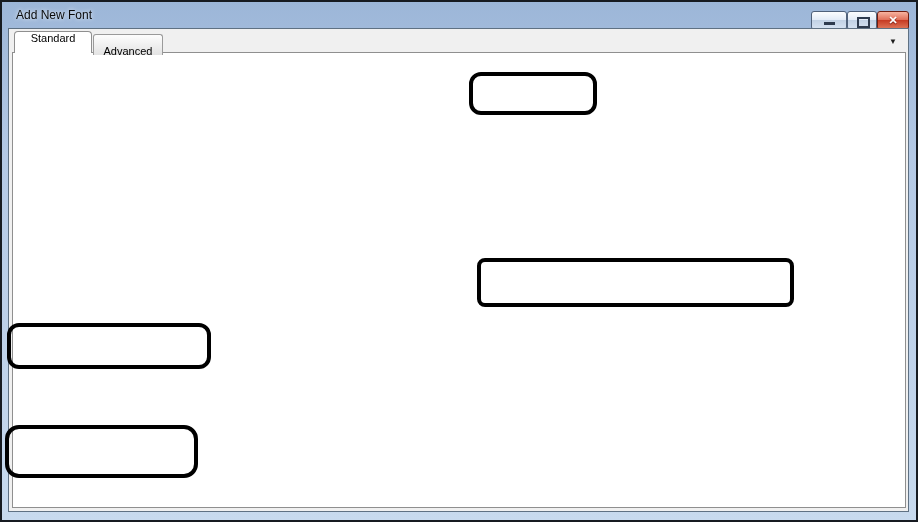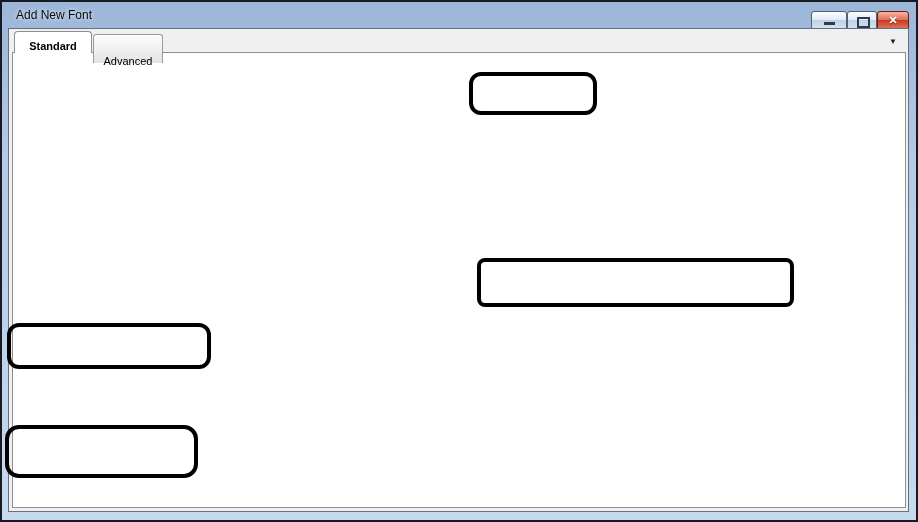--- a/index.html
+++ b/index.html
@@ -14,23 +14,23 @@
           background:linear-gradient(180deg,#fbfdfe 0%,#e3ecf7 45%,#c2d2e5 50%,#d7e3f2 100%);}
   .capbtn.close{background:linear-gradient(180deg,#f7b3a0 0%,#e0705a 45%,#c63c24 50%,#e1785a 100%);border-color:#6f1d10;}
   .g-min{position:absolute;left:50%;bottom:4px;width:11px;height:3px;margin-left:-5px;background:#2e3b4e;}
   .g-max{position:absolute;left:50%;top:50%;width:9px;height:7px;margin:-4px 0 0 -5px;border:2px solid #2e3b4e;background:transparent;}
   .g-x{position:absolute;width:100%;text-align:center;top:2px;color:#fff;font-weight:bold;font-size:11px;text-shadow:0 1px 1px #7c2014;}
   
   .content{left:8px;top:28px;width:901px;height:484px;background:#f0f0f0;border:1px solid #5f7183;box-sizing:border-box;}
   .tabpage{left:12px;top:52px;width:894px;height:456px;background:#ffffff;border:1px solid #8f8f8f;box-sizing:border-box;z-index:1;}
   .tab{box-sizing:border-box;text-align:center;z-index:3;cursor:default;}
   .tab.sel{left:14px;top:31px;width:78px;height:22px;background:#fff;border:1px solid #8f8f8f;border-bottom:none;
-           border-radius:4px 4px 0 0;font-weight:bold;padding-top:8px;}
-  .tab.unsel{left:93px;top:34px;width:70px;height:29px;background:linear-gradient(#fdfdfd,#e3e3e3);
-           border:1px solid #9a9a9a;border-bottom:none;border-radius:3px 3px 0 0;padding-top:20px;}
+           border-radius:4px 4px 0 0;font-weight:normal;padding-top:0;}
+  .tab.unsel{left:93px;top:34px;width:70px;height:21px;background:linear-gradient(#fdfdfd,#e3e3e3);
+           border:1px solid #9a9a9a;border-bottom:none;border-radius:3px 3px 0 0;padding-top:10px;}
   .tab-drop{left:889px;top:37px;font-size:8px;color:#1c1c1c;z-index:3;}
   
   .panel{border:1px solid #828790;background:#fff;box-sizing:border-box;overflow:hidden;}
   
   .ctl-list{left:14px;top:58px;width:204px;height:374px;}
   .lv-header{position:absolute;left:0;top:0;right:0;height:20px;background:#fff;border-bottom:1px solid #dcdcdc;
              padding:3px 0 0 6px;color:#333;box-sizing:border-box;}
   .li-wrap{position:absolute;left:0;top:20px;right:17px;bottom:0;overflow:hidden;}
   .li-item{height:17.5px;line-height:17.5px;padding-left:6px;white-space:nowrap;color:#000;}
   .li-sel{background:var(--graysel);}

